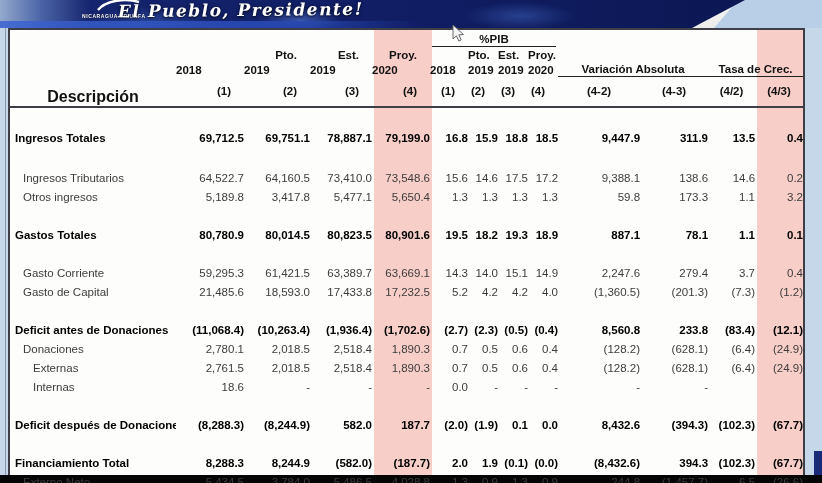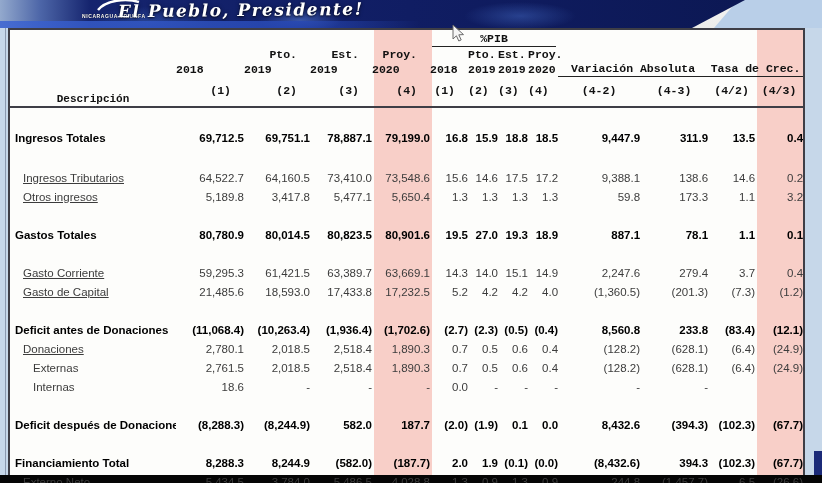--- a/index.html
+++ b/index.html
@@ -60,43 +60,43 @@
   }
   .pink-col{position:absolute;top:0;bottom:0;background:#f8cfc8;z-index:0;}
   .pink-col.c4{left:364px;width:58px;}
   .pink-col.c13{left:747px;width:46px;}
   table.fin{
     position:relative;z-index:1;border-collapse:collapse;table-layout:fixed;
     width:793px;font-size:11.5px;color:#2e2e2e;
   }
   table.fin th, table.fin td{padding:0;line-height:1.05;vertical-align:middle;}
   
-  thead th{font-weight:bold;color:#111;font-size:11.5px;white-space:nowrap;font-family:Liberation Mono, monospace;}
-  th.desc{vertical-align:middle;text-align:center;font-size:11px;}
+  thead th{font-weight:bold;color:#111;font-size:11.5px;white-space:nowrap;}
+  th.desc{vertical-align:middle;text-align:center;font-size:16px;}
   tr.hr1 th{height:17px;vertical-align:bottom;}
   tr.hr2 th{height:14px;vertical-align:bottom;}
   tr.hr3 th{height:15px;vertical-align:bottom;}
   tr.hr4 th{height:29px;vertical-align:middle;}
   tr.hr4 th{border-bottom:2px solid #3e3e46;}
   th.desc{border-bottom:2px solid #3e3e46;}
   .h-num{text-align:left;padding-right:7px !important;}
   .h-top{text-align:right;padding-right:13px !important;margin-top:24px;}
   .h-n{text-align:right;padding-right:13px !important;}
   th.pib-group{text-align:center;}
   th.pib-group .ul{display:block;border-bottom:1.5px solid #222;padding-bottom:1px;margin:0 2px;}
   th.grp{vertical-align:top;text-align:center;border-bottom:1.5px solid #222;padding-top:1px !important;}
   th.hc{text-align:center;}
   
   td.lbl{white-space:nowrap;overflow:hidden;color:#3c3c3c;}
   td.num{text-align:right;padding-right:6px;white-space:nowrap;color:#3c3c3c;
          font-variant-numeric:tabular-nums;}
   tbody tr{height:19px;}
   tbody tr.bold td{font-weight:bold;color:#000;}
   .ind0{padding-left:5px !important;}
-  .ind1{padding-left:13px !important;text-decoration:underline;}
+  .ind1{padding-left:13px !important;}
   .ind2{padding-left:23px !important;}
   tr.spacer td{height:10px;}
   tr.spacer.sm td{height:12px;}
   tr.spacer.md td{height:17px;}
   tr.spacer.lg td{height:21px;}
   
   .cursor{position:absolute;left:452px;top:24px;z-index:5;}
 </style>
 </head>
 <body>
@@ -234,21 +234,21 @@
         <tr class="spacer md">
           <td colspan="13"></td>
         </tr>
         <tr class="bold">
     <td class="lbl ind0">Gastos Totales</td>
     <td class="num">80,780.9</td>
     <td class="num">80,014.5</td>
     <td class="num">80,823.5</td>
     <td class="num">80,901.6</td>
     <td class="num">19.5</td>
-    <td class="num">27.0</td>
+    <td class="num">18.2</td>
     <td class="num">19.3</td>
     <td class="num">18.9</td>
     <td class="num">887.1</td>
     <td class="num">78.1</td>
     <td class="num">1.1</td>
     <td class="num">0.1</td>
   </tr>
         <tr class="spacer md">
           <td colspan="13"></td>
         </tr>

